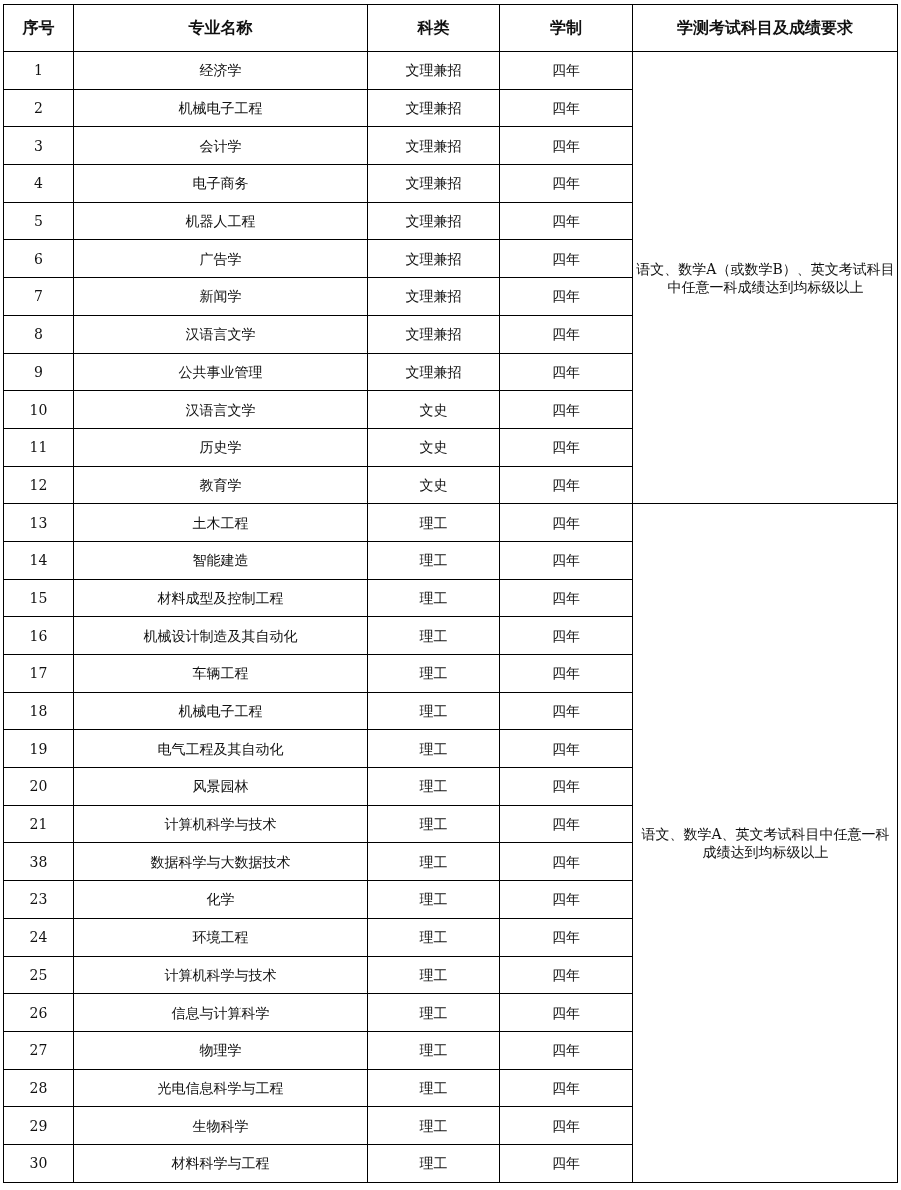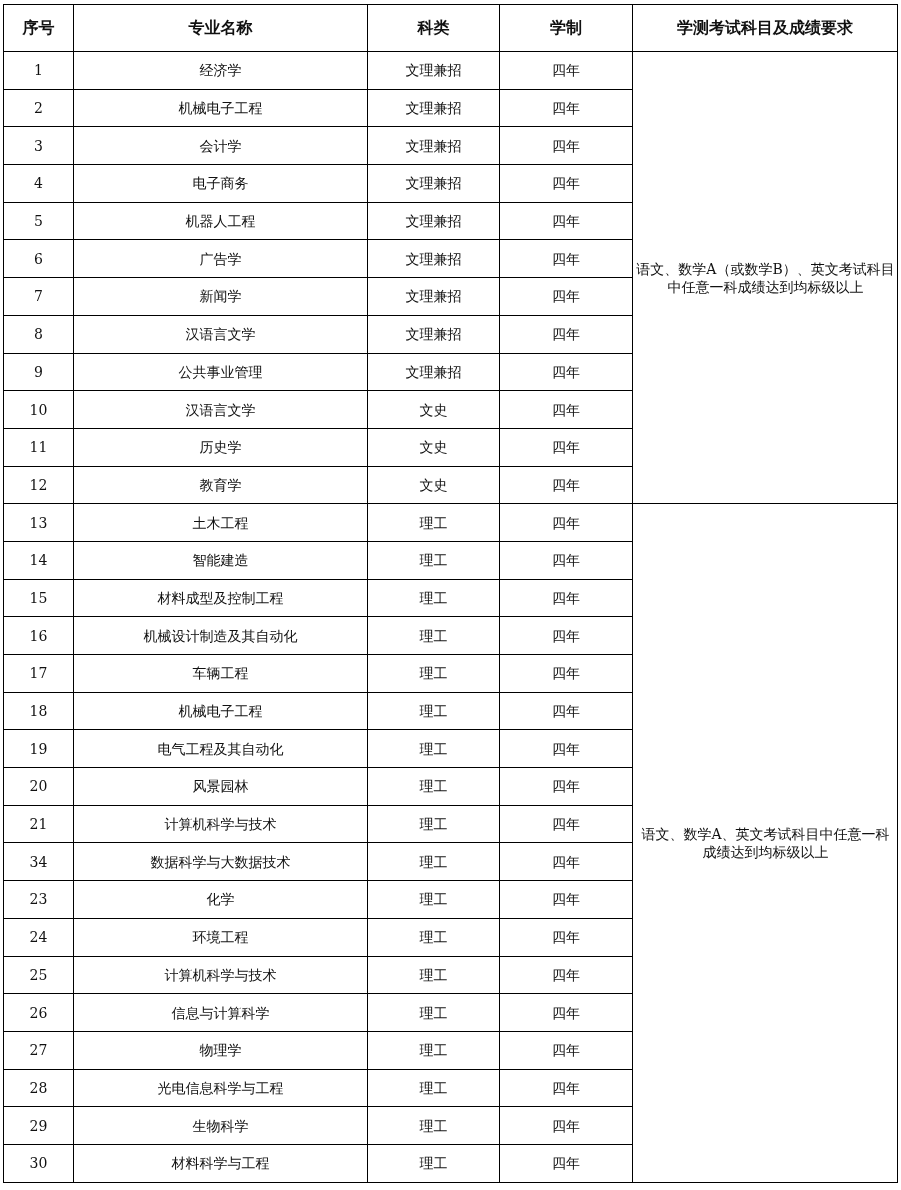--- a/index.html
+++ b/index.html
@@ -175,21 +175,21 @@
         <td>理工</td>
         <td>四年</td>
       </tr>
       <tr>
         <td>21</td>
         <td>计算机科学与技术</td>
         <td>理工</td>
         <td>四年</td>
       </tr>
       <tr>
-        <td>34</td>
+        <td>38</td>
         <td>数据科学与大数据技术</td>
         <td>理工</td>
         <td>四年</td>
       </tr>
       <tr>
         <td>23</td>
         <td>化学</td>
         <td>理工</td>
         <td>四年</td>
       </tr>

